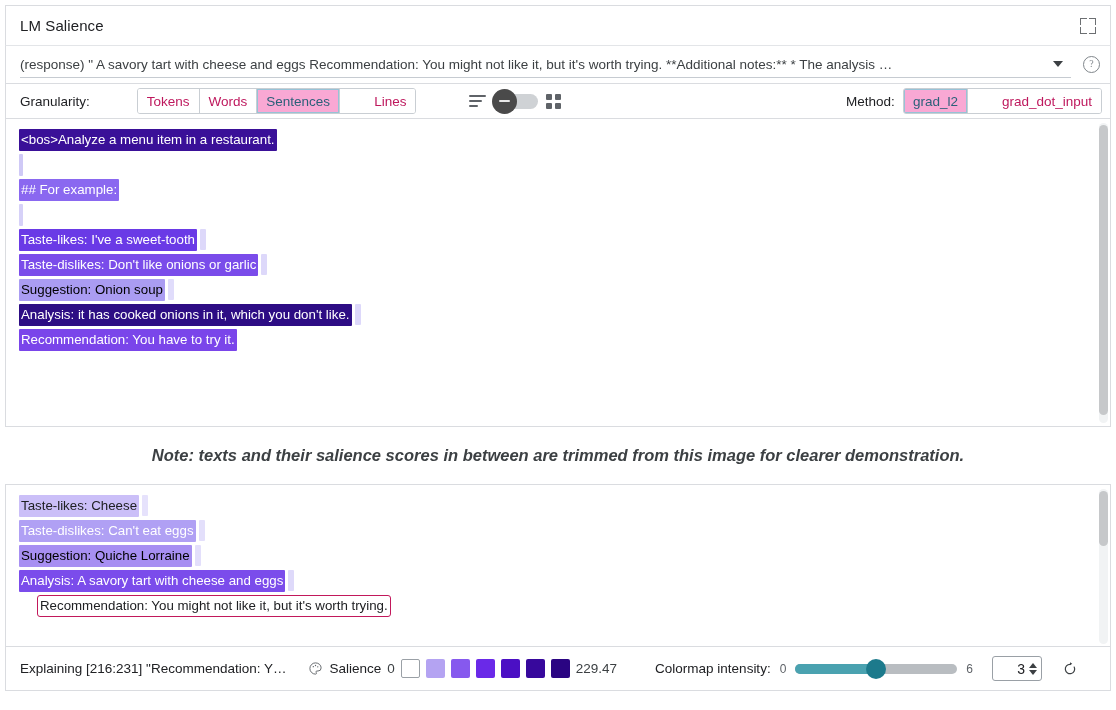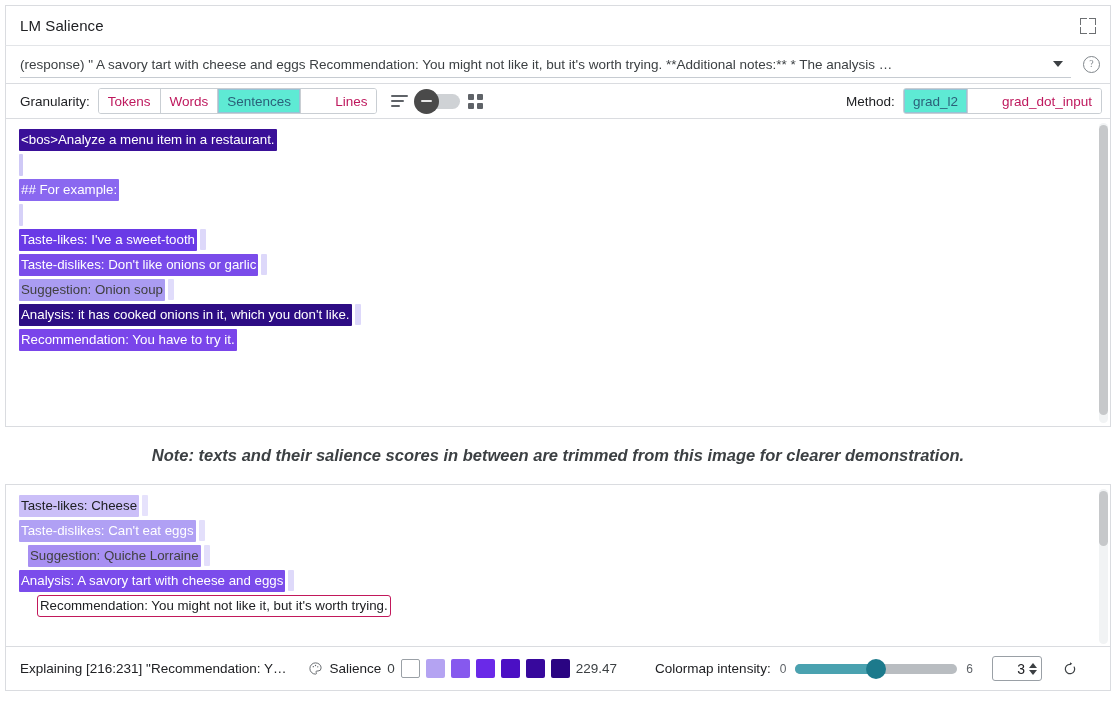--- a/index.html
+++ b/index.html
@@ -119,20 +119,21 @@
     height: 35px;
     min-height: 35px;
     border: 1px solid #dadce0;
     border-top: none;
     box-sizing: border-box;
     display: flex;
     align-items: center;
     padding: 0 8px 0 14px;
     background: #fff;
     margin: 0 5px;
+    gap: 39px;
   }
   .ctl-label {
     font-size: 13.5px;
     color: #202124;
     margin-right: 8px;
   }
   .btn-group {
     display: flex;
     align-items: stretch;
     height: 24px;
@@ -146,21 +147,21 @@
     padding: 0 9px;
     display: flex;
     align-items: center;
     background: #fff;
     border-right: 1px solid #c9ced3;
     cursor: pointer;
     white-space: nowrap;
   }
   .btn-group .seg:last-child { border-right: none; margin-left: 25px; }
   .btn-group .seg.active {
-    background: #5eead4;
+    background: #f9a8d4;
     color: #2b6079;
     box-shadow: inset 0 0 0 1px #97c2d6;
   }
 
   .toggle-area {
     display: flex;
     align-items: center;
     margin-left: 14px;
     gap: 8px;
   }
@@ -458,21 +459,21 @@
         </div>
         <div class="sal-line">
           <span class="seg-box" style="background: rgb(106, 58, 230); color: rgb(255, 255, 255);">Taste-likes: I've a sweet-tooth</span>
           <span class="seg-sep" style="background: rgb(221, 216, 250); margin-left: 3px;"></span>
         </div>
         <div class="sal-line">
           <span class="seg-box" style="background: rgb(122, 76, 234); color: rgb(255, 255, 255);">Taste-dislikes: Don't like onions or garlic</span>
           <span class="seg-sep" style="background: rgb(221, 216, 250); margin-left: 3px;"></span>
         </div>
         <div class="sal-line">
-          <span class="seg-box" style="background: rgb(170, 156, 242); color: #404040;">Suggestion: Onion soup</span>
+          <span class="seg-box" style="background: rgb(170, 156, 242); color: #000000;">Suggestion: Onion soup</span>
           <span class="seg-sep" style="background: rgb(224, 220, 251); margin-left: 3px;"></span>
         </div>
         <div class="sal-line">
           <span class="seg-box" style="background: rgb(45, 13, 132); color: rgb(255, 255, 255);">Analysis: it has cooked onions in it, which you don't like.</span>
           <span class="seg-sep" style="background: rgb(221, 216, 250); margin-left: 3px;"></span>
         </div>
         <div class="sal-line">
           <span class="seg-box" style="background: rgb(122, 69, 234); color: rgb(255, 255, 255);">Recommendation: You have to try it.</span>
         </div>
       </div>
@@ -487,21 +488,21 @@
     <div class="sal-scroll" id="bottom-rows">
         <div class="sal-line">
           <span class="seg-box" style="background: rgb(203, 191, 248); color: rgb(32, 33, 36);">Taste-likes: Cheese</span>
           <span class="seg-sep" style="background: rgb(230, 226, 252); margin-left: 3px;"></span>
         </div>
         <div class="sal-line">
           <span class="seg-box" style="background: rgb(176, 160, 244); color: rgb(255, 255, 255);">Taste-dislikes: Can't eat eggs</span>
           <span class="seg-sep" style="background: rgb(227, 223, 251); margin-left: 3px;"></span>
         </div>
         <div class="sal-line">
-          <span class="seg-box" style="background: rgb(167, 143, 242); color: #404040; margin-left: 9px;">Suggestion: Quiche Lorraine</span>
+          <span class="seg-box" style="background: rgb(167, 143, 242); color: #000000;">Suggestion: Quiche Lorraine</span>
           <span class="seg-sep" style="background: rgb(227, 223, 251); margin-left: 3px;"></span>
         </div>
         <div class="sal-line">
           <span class="seg-box" style="background: rgb(123, 76, 235); color: rgb(255, 255, 255);">Analysis: A savory tart with cheese and eggs</span>
           <span class="seg-sep" style="background: rgb(222, 217, 250); margin-left: 3px;"></span>
         </div>
         <div class="sal-line">
           <span class="seg-box seg-selected" style="border-color: rgb(194, 24, 91); margin-left: 18px;">Recommendation: You might not like it, but it's worth trying.</span>
         </div>
       </div>

